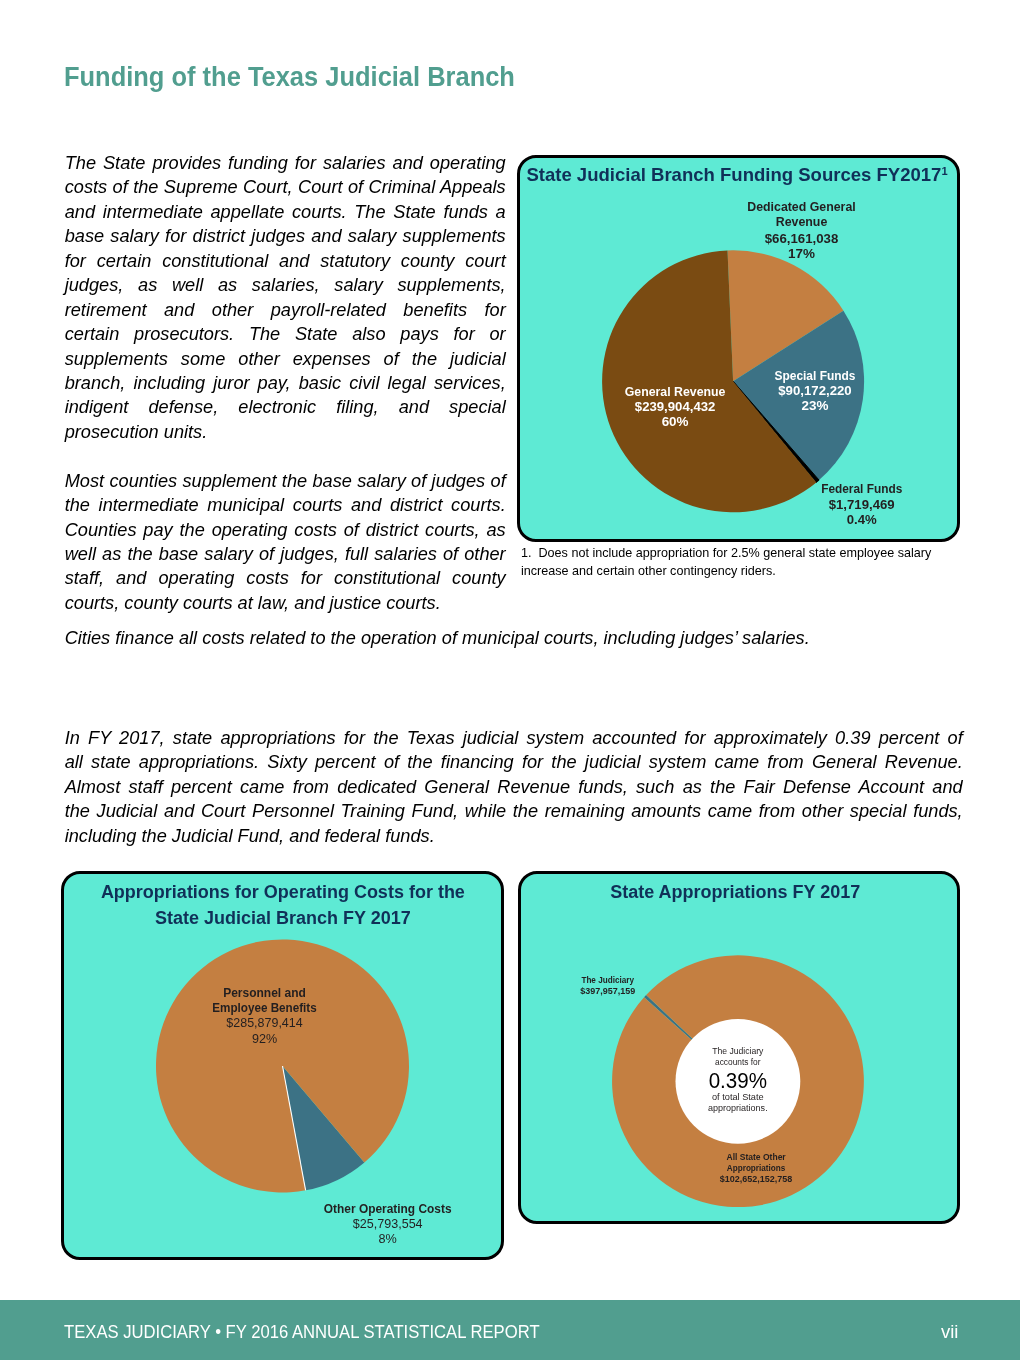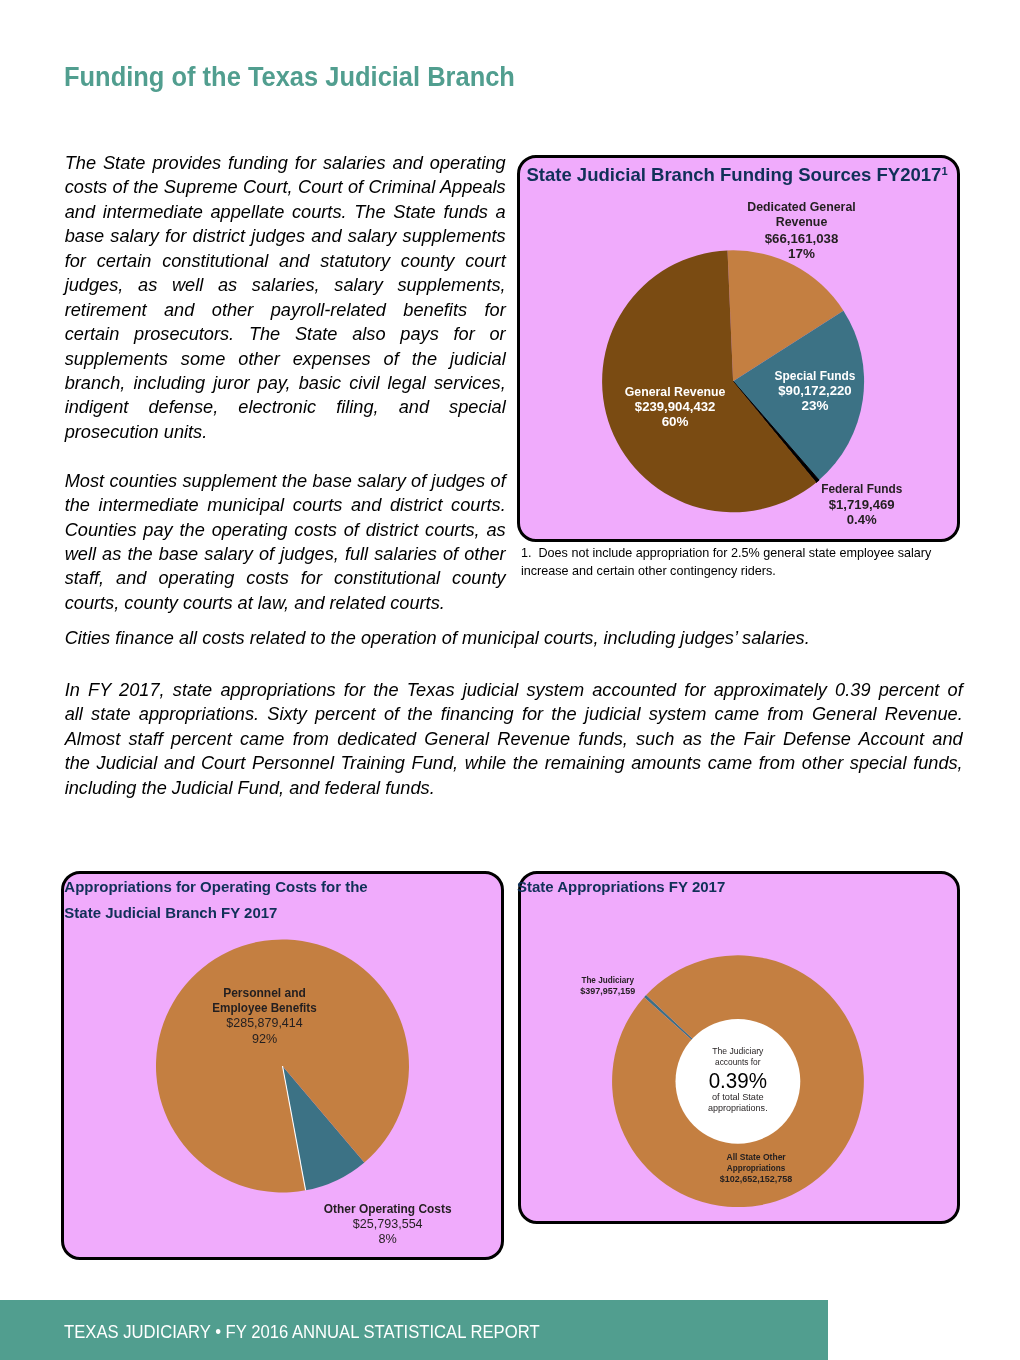--- a/index.html
+++ b/index.html
@@ -12,40 +12,40 @@
               transform:scaleX(0.9035);transform-origin:left center;}
 
   
   .txt{position:absolute;font-size:18.2px;line-height:24.45px;color:#000;font-style:italic;}
   .txt .ln{white-space:pre;text-align:justify;text-align-last:justify;
            display:block;height:24.45px;}
   .txt .ln.last{text-align-last:left;}
   #para1{left:64.7px;top:151px;width:441px;}
   #para2{left:64.7px;top:468.7px;width:441px;}
   #para3{left:64.7px;top:626px;width:898px;}
-  #para4{left:64.7px;top:678px;width:898px;}
+  #para4{left:64.7px;top:726px;width:898px;}
 
   
-  .chartbox{position:absolute;border:3.6px solid #000;border-radius:19px;background:#f0abfc;box-sizing:border-box;}
+  .chartbox{position:absolute;border:3.6px solid #000;border-radius:19px;background:#5eead4;box-sizing:border-box;}
   #box1{left:516.9px;top:154.8px;width:443.3px;height:387.1px;}
   #box2{left:61.3px;top:871.4px;width:443.2px;height:388.4px;}
   #box3{left:517.9px;top:871.4px;width:442.6px;height:353px;}
 
   .boxtitle{position:absolute;margin:0;color:#103058;font-weight:bold;}
   #box1-title{left:6.5px;top:4.5px;font-size:18.55px;line-height:26px;white-space:nowrap;}
   #box1-title sup{font-size:0.60em;vertical-align:0.56em;line-height:0;}
-  #box2-title,#box3-title{left:0;top:0;width:100%;font-size:15px;line-height:25.5px;}
+  #box2-title,#box3-title{left:0;top:6px;width:100%;font-size:18px;line-height:25.5px;text-align:center;}
   #box3-title{left:-4px;}
 
   .footnote{position:absolute;left:521px;top:545.3px;width:460px;font-size:12.6px;
             line-height:17.4px;color:#000;}
   .footnote .fln{white-space:pre;}
 
   
-  #footer{position:absolute;left:0;top:1300px;width:828px;height:60px;background:#519e8f;}
+  #footer{position:absolute;left:0;top:1300px;width:1020px;height:60px;background:#519e8f;}
   #footer-text{position:absolute;left:63.8px;top:20.5px;color:#fff;font-size:18.5px;white-space:nowrap;
                transform:scaleX(0.9);transform-origin:left center;}
   #footer-page{position:absolute;left:941px;top:20.5px;color:#fff;font-size:18.5px;}
 
   svg{display:block;overflow:visible;}
   .piewrap{position:absolute;left:-3.6px;top:-3.6px;}
   text.plab{font-family:"Liberation Sans",sans-serif;font-size:13.4px;font-weight:bold;fill:#231f20;}
   text.plab.white{fill:#ffffff;}
   text.plab2{font-family:"Liberation Sans",sans-serif;font-size:12.7px;font-weight:bold;fill:#231f20;}
   text.plab2.num{font-weight:normal;}
@@ -73,21 +73,21 @@
       <div class="ln">branch, including juror pay, basic civil legal services,</div>
       <div class="ln">indigent defense, electronic filing, and special</div>
       <div class="ln last">prosecution units.</div>
     </div>
   <div class="txt" id="para2">
       <div class="ln">Most counties supplement the base salary of judges of</div>
       <div class="ln">the intermediate municipal courts and district courts.</div>
       <div class="ln">Counties pay the operating costs of district courts, as</div>
       <div class="ln">well as the base salary of judges, full salaries of other</div>
       <div class="ln">staff, and operating costs for constitutional county</div>
-      <div class="ln last">courts, county courts at law, and related courts.</div>
+      <div class="ln last">courts, county courts at law, and justice courts.</div>
     </div>
   <div class="txt" id="para3">
       <div class="ln last">Cities finance all costs related to the operation of municipal courts, including judges’ salaries.</div>
     </div>
   <div class="txt" id="para4">
       <div class="ln">In FY 2017, state appropriations for the Texas judicial system accounted for approximately 0.39 percent of</div>
       <div class="ln">all state appropriations. Sixty percent of the financing for the judicial system came from General Revenue.</div>
       <div class="ln">Almost staff percent came from dedicated General Revenue funds, such as the Fair Defense Account and</div>
       <div class="ln">the Judicial and Court Personnel Training Fund, while the remaining amounts came from other special funds,</div>
       <div class="ln last">including the Judicial Fund, and federal funds.</div>

